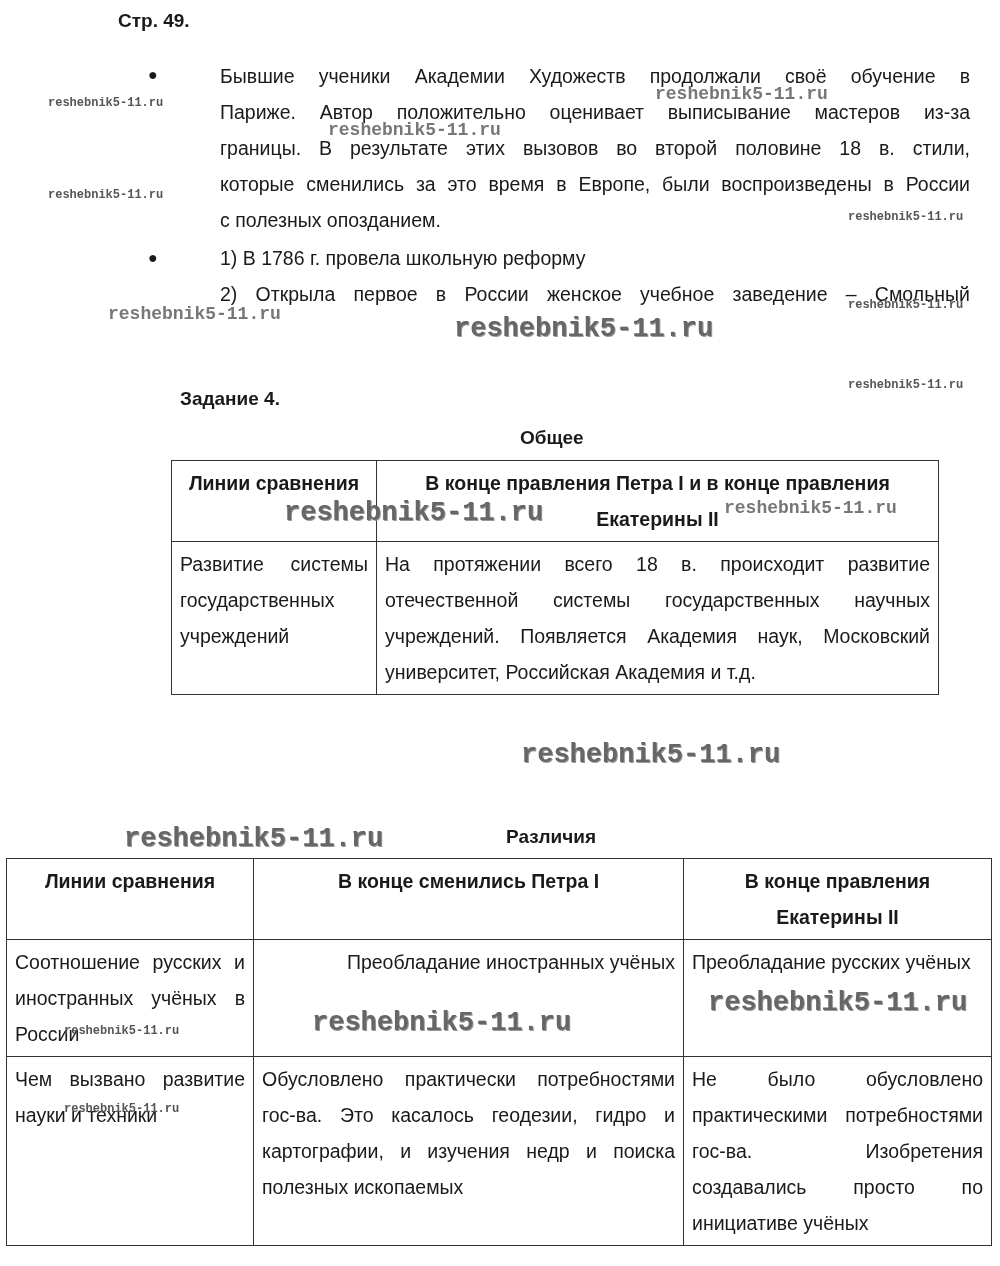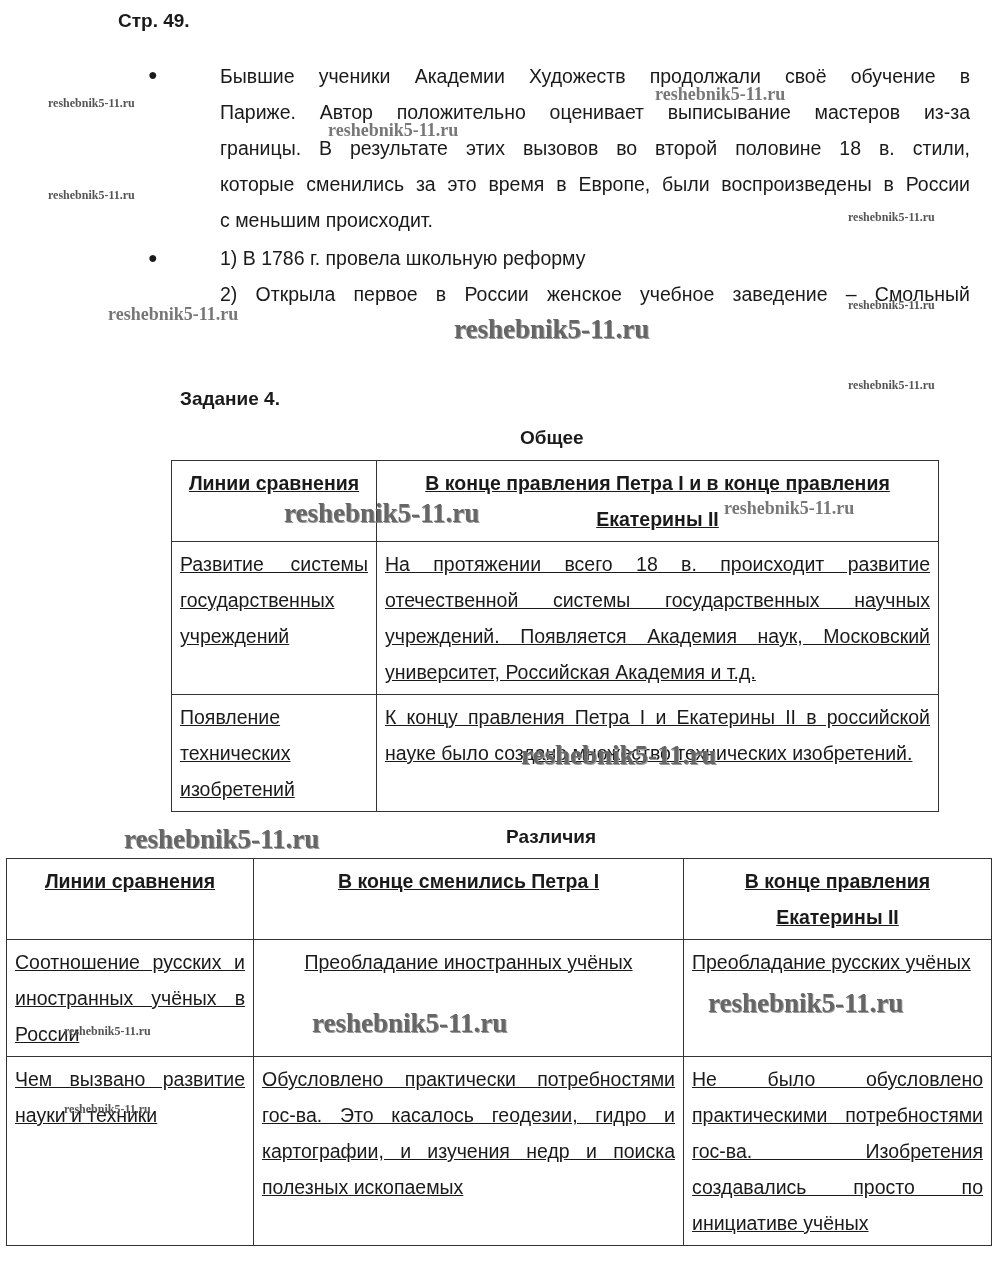--- a/index.html
+++ b/index.html
@@ -7,39 +7,39 @@
          font-family:"Liberation Sans", sans-serif; color:#1a1a1a; font-size:19.5px; }
   .abs { position:absolute;text-align:center; }
   .page-num { left:118px; top:10px; font-weight:bold; font-size:19px; }
   .bullet { position:absolute; font-size:16px; }
   .para { position:absolute; left:172px; width:750px; line-height:36px; text-align:justify;margin-left:48px; }
   .para-line { display:block; height:36px; text-align:justify; text-align-last:justify; white-space:nowrap; overflow:visible; }
   .para-line.last { text-align-last:left; }
   .task-title { left:180px; top:388px; font-weight:bold; font-size:19px; }
   .caption { font-weight:bold; font-size:19px; position:absolute; }
   table { border-collapse:collapse; position:absolute; }
-  td, th { border:1.5px solid #333; vertical-align:top; padding:4px 8px 4px 8px; line-height:36px; font-size:19.5px; text-align:justify;text-decoration:underline; }
+  td, th { border:1.5px solid #333; vertical-align:top; padding:4px 8px 4px 8px; line-height:36px; font-size:19.5px; text-align:justify; }
   th { font-weight:bold; text-align:center; }
-  .wm { position:absolute; font-family:Liberation Serif, serif; color:#777; font-weight:bold; white-space:nowrap; }
+  .wm { position:absolute; font-family:Liberation Mono, monospace; color:#777; font-weight:bold; white-space:nowrap; }
   .wm-s { font-size:12px; color:#555; }
   .wm-m { font-size:18px; }
   .wm-l { font-size:27px; color:#666; text-shadow:1px 1px 0 #999; }
 </style>
 </head>
 <body>
 
 <div class="abs page-num">Стр. 49.</div>
 
 <span class="bullet" style="left:148px; top:66px;">●</span>
 <div class="para" style="top:58px;">
   <span class="para-line">Бывшие ученики Академии Художеств продолжали своё обучение в</span>
   <span class="para-line">Париже. Автор положительно оценивает выписывание мастеров из-за</span>
   <span class="para-line">границы. В результате этих вызовов во второй половине 18 в. стили,</span>
   <span class="para-line">которые сменились за это время в Европе, были воспроизведены в России</span>
-  <span class="para-line last">с меньшим происходит.</span>
+  <span class="para-line last">с полезных опозданием.</span>
 </div>
 
 <span class="bullet" style="left:148px; top:249px;">●</span>
 <div class="para" style="top:240px;">
   <span class="para-line last">1) В 1786 г. провела школьную реформу</span>
   <span class="para-line">2) Открыла первое в России женское учебное заведение – Смольный</span>
 </div>
 
 <div class="abs task-title">Задание 4.</div>
 
@@ -47,38 +47,34 @@
 <table style="left:171px; top:460px; width:768px;">
   <tbody>
       <tr style="height:72px;">
     <th style="width:188px;">Линии сравнения</th>
     <th>В конце правления Петра I и в конце правления Екатерины II</th>
   </tr>
   <tr style="height:145px;">
     <td>Развитие системы государственных учреждений</td>
     <td>На протяжении всего 18 в. происходит развитие отечественной системы государственных научных учреждений. Появляется Академия наук, Московский университет, Российская Академия и т.д.</td>
   </tr>
-  <tr style="height:108px;">
-    <td style="text-align:left;">Появление технических изобретений</td>
-    <td>К концу правления Петра I и Екатерины II в российской науке было создано множество технических изобретений.</td>
-  </tr>
 </tbody>
   </table>
 
 <div class="caption" style="left:506px; top:826px;">Различия</div>
 <table style="left:6px; top:858px; width:986px;">
   <tbody>
       <tr style="height:72px;">
     <th style="width:230px;">Линии сравнения</th>
     <th style="width:413px;">В конце сменились Петра I</th>
     <th>В конце правления Екатерины II</th>
   </tr>
   <tr style="height:108px;">
     <td>Соотношение русских и иностранных учёных в России</td>
-    <td style="text-align:center;">Преобладание иностранных учёных</td>
+    <td style="text-align:right;">Преобладание иностранных учёных</td>
     <td>Преобладание русских учёных</td>
   </tr>
   <tr style="height:180px;">
     <td>Чем вызвано развитие науки и техники</td>
     <td>Обусловлено практически потребностями гос-ва. Это касалось геодезии, гидро и картографии, и изучения недр и поиска полезных ископаемых</td>
     <td>Не было обусловлено практическими потребностями гос-ва. Изобретения создавались просто по инициативе учёных</td>
   </tr>
 </tbody>
   </table>
 

